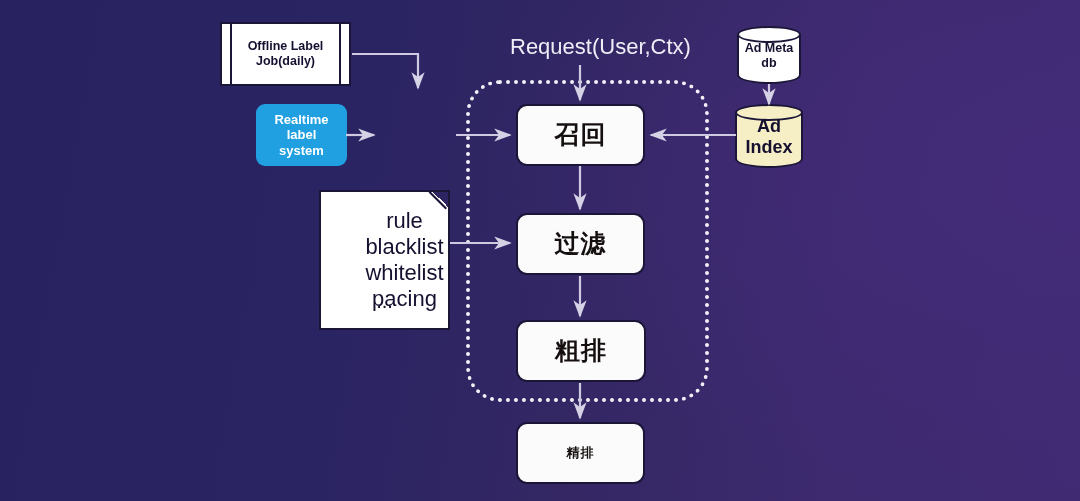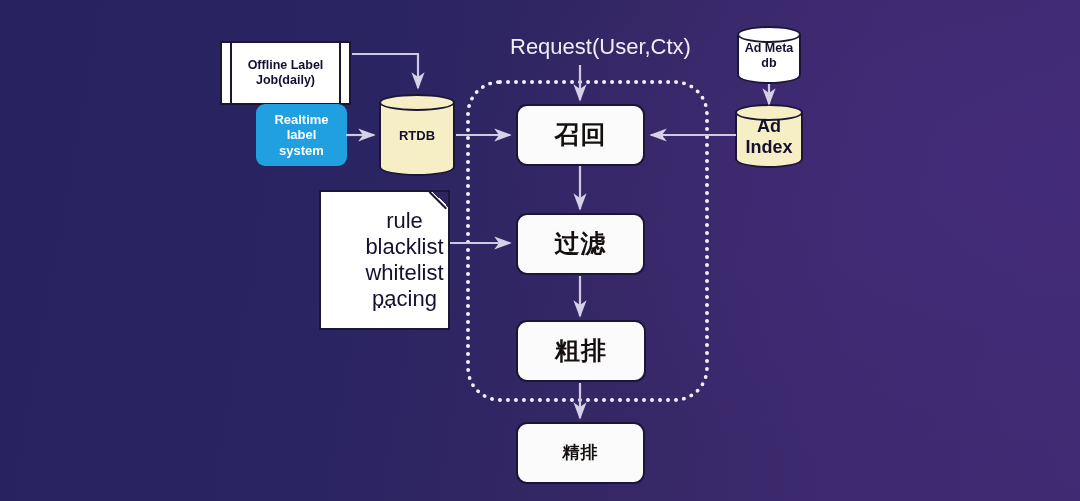--- a/index.html
+++ b/index.html
@@ -166,21 +166,21 @@
     align-items: center;
     justify-content: center;
     z-index: 3;
   }
   .stage .node-label {
     color: #15100f;
     font-weight: bold;
     letter-spacing: 1px;
   }
   .stage.big .node-label { font-size: 25px; }
-  .stage.small .node-label { font-size: 17px; }
+  .stage.small .node-label { font-size: 13px; }
 
   
   .dotted-region {
     position: absolute;
     border: 4px dotted #f2f0f6;
     border-radius: 34px;
     box-sizing: border-box;
     z-index: 1;
   }
 
@@ -244,38 +244,31 @@
       <path d="M580,166 L580,209"></path>
 
       <path d="M580,276 L580,316"></path>
 
       <path d="M580,383 L580,418"></path>
     </g>
   </svg>
 
   <div class="dotted-region" style="left:466px; top:80px; width:243px; height:322px;"></div>
 
-  <div class="predef" style="left:220px; top:22px; width:131px; height:64px;margin-top:19px;">
+  <div class="predef" style="left:220px; top:22px; width:131px; height:64px;">
     <span class="node-label">Offline Label
 Job(daily)</span>
   </div>
 
   <div class="bluebox" style="left:256px; top:104px; width:91px; height:62px;">
     <span class="node-label">Realtime
 label
 system</span>
   </div>
 
-  <div class="cyl" style="left:379px; top:94px; width:76px; height:82px; --cyl-fill:#f6efc6;">
-    <div class="cyl-bottom"></div>
-    <div class="cyl-body"></div>
-    <div class="cyl-mask"></div>
-    <div class="cyl-top"></div>
-    <span class="node-label">RTDB</span>
-  </div>
 
   <div class="note" style="left:319px; top:190px; width:131px; height:140px;padding-left:40px;">
     <span class="fold"></span>
     <span class="node-label">rule
 blacklist
 whitelist
 pacing</span>
     <span class="node-label dots" style="position:absolute; left:0; right:0; bottom:14px; font-size:20px;">...</span>
   </div>
 

